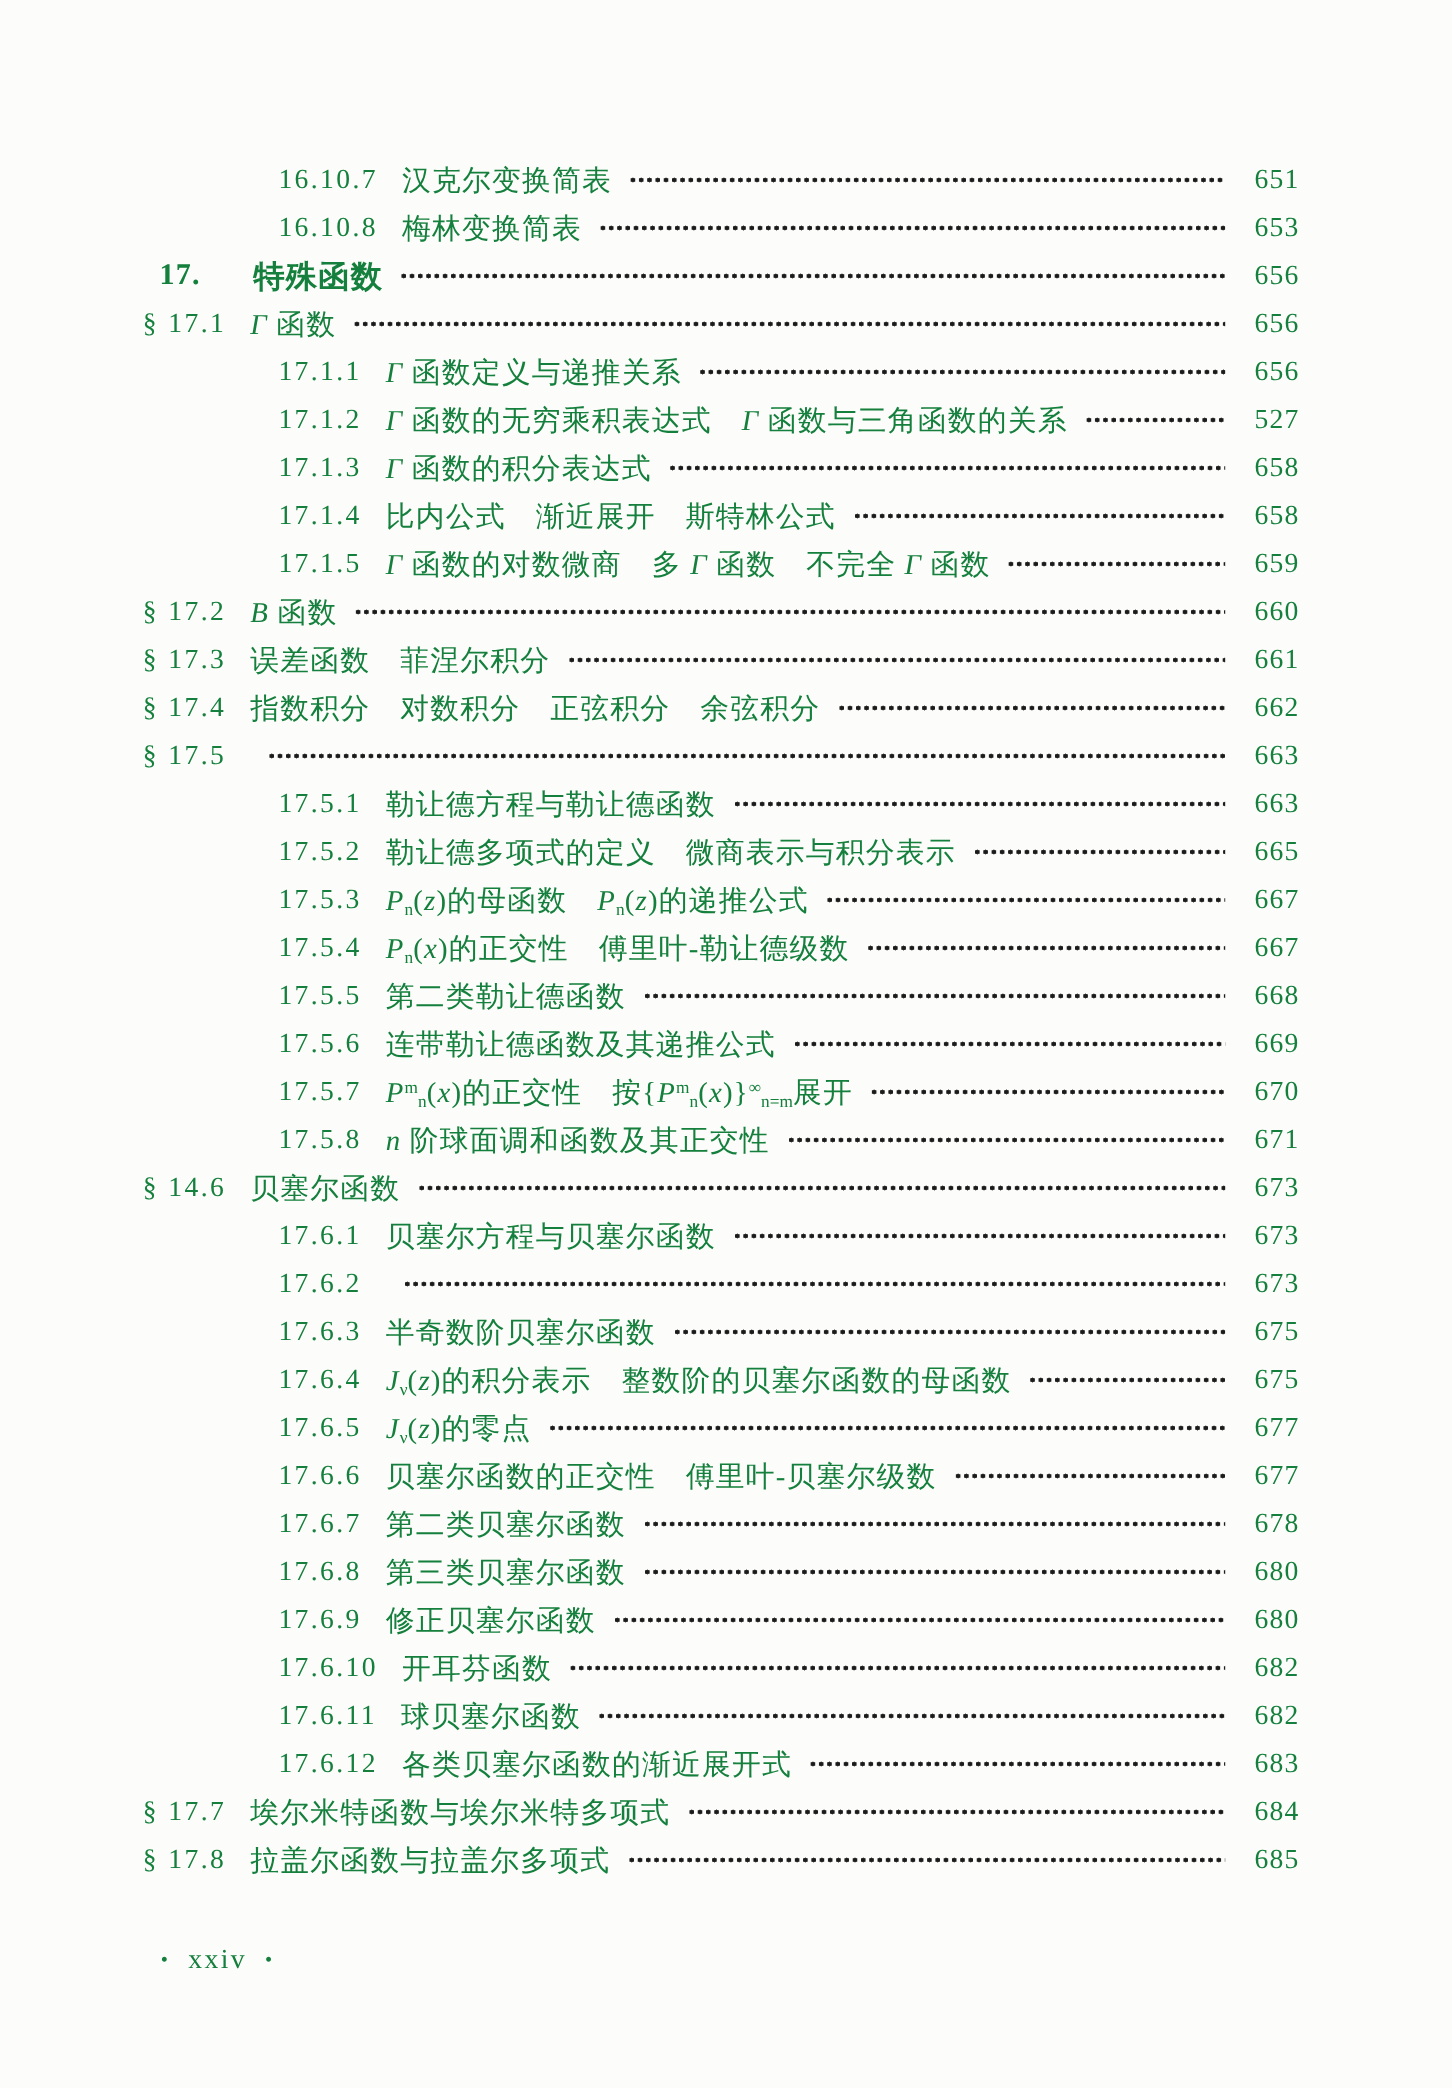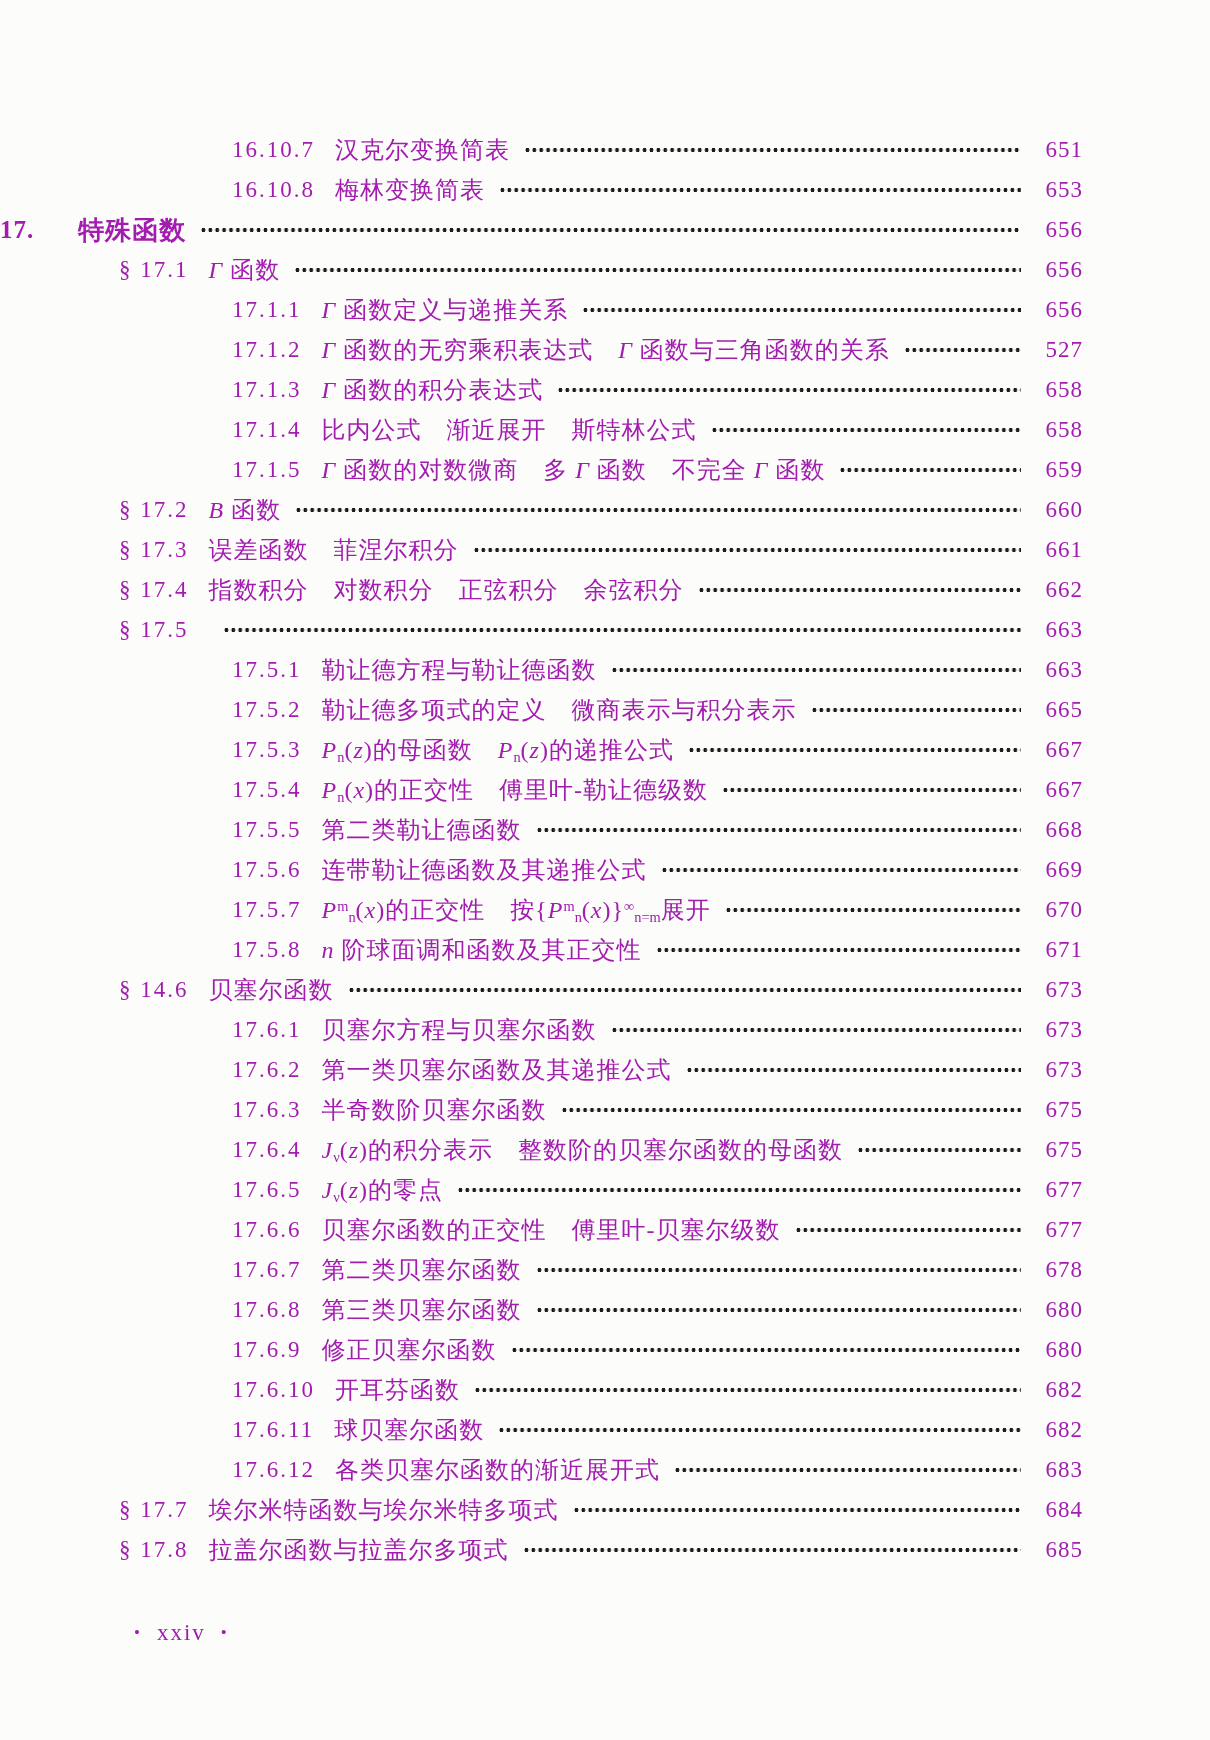--- a/index.html
+++ b/index.html
@@ -1,31 +1,31 @@
 <!DOCTYPE html>
 <html><head>
 <meta charset="utf-8">
 <style>
   html,body{margin:0;padding:0;background:#e8e8e6;}
   .page{
     position:relative;
     width:1210px;height:1740px;
     background:#fcfcfa;
-    color:#a21caf;
+    color:#15803d;
     font-family:"Liberation Serif","DejaVu Serif",serif;
     overflow:hidden;
   }
   .toc{position:absolute;top:130px;left:0;right:0;}
   .row{
     display:flex;align-items:center;
     height:40px;
     padding-right:127px;
     box-sizing:border-box;
   }
-  .row.lvl1{font-weight:bold;}
+  .row.lvl1{padding-left:133px;font-weight:bold;}
   .row.lvl2{padding-left:119px;}
   .row.lvl3{padding-left:232px;}
   .num{font-size:23px;letter-spacing:2px;white-space:nowrap;margin-right:20px;flex:0 0 auto;}
   .lvl1 .num{font-size:25px;letter-spacing:1px;margin-right:16px;}
   .title{font-size:24px;letter-spacing:1px;white-space:nowrap;flex:0 0 auto;}
   .lvl1 .title{font-size:26px;margin-left:28px;}
   .title i{font-style:italic;font-family:"Liberation Serif","DejaVu Serif",serif;}
   sub,sup{font-size:0.6em;letter-spacing:0;line-height:0;}
   sub{vertical-align:-0.3em;}
   sup{vertical-align:0.5em;}
@@ -182,21 +182,20 @@
     <span class="pnum">673</span>
   </div>
       <div class="row lvl3">
     <span class="num">17.6.1</span>
     <span class="title">贝塞尔方程与贝塞尔函数</span>
     <span class="leader"></span>
     <span class="pnum">673</span>
   </div>
       <div class="row lvl3">
     <span class="num">17.6.2</span>
-    <span class="title">第一类贝塞尔函数及其递推公式</span>
     <span class="leader"></span>
     <span class="pnum">673</span>
   </div>
       <div class="row lvl3">
     <span class="num">17.6.3</span>
     <span class="title">半奇数阶贝塞尔函数</span>
     <span class="leader"></span>
     <span class="pnum">675</span>
   </div>
       <div class="row lvl3">

